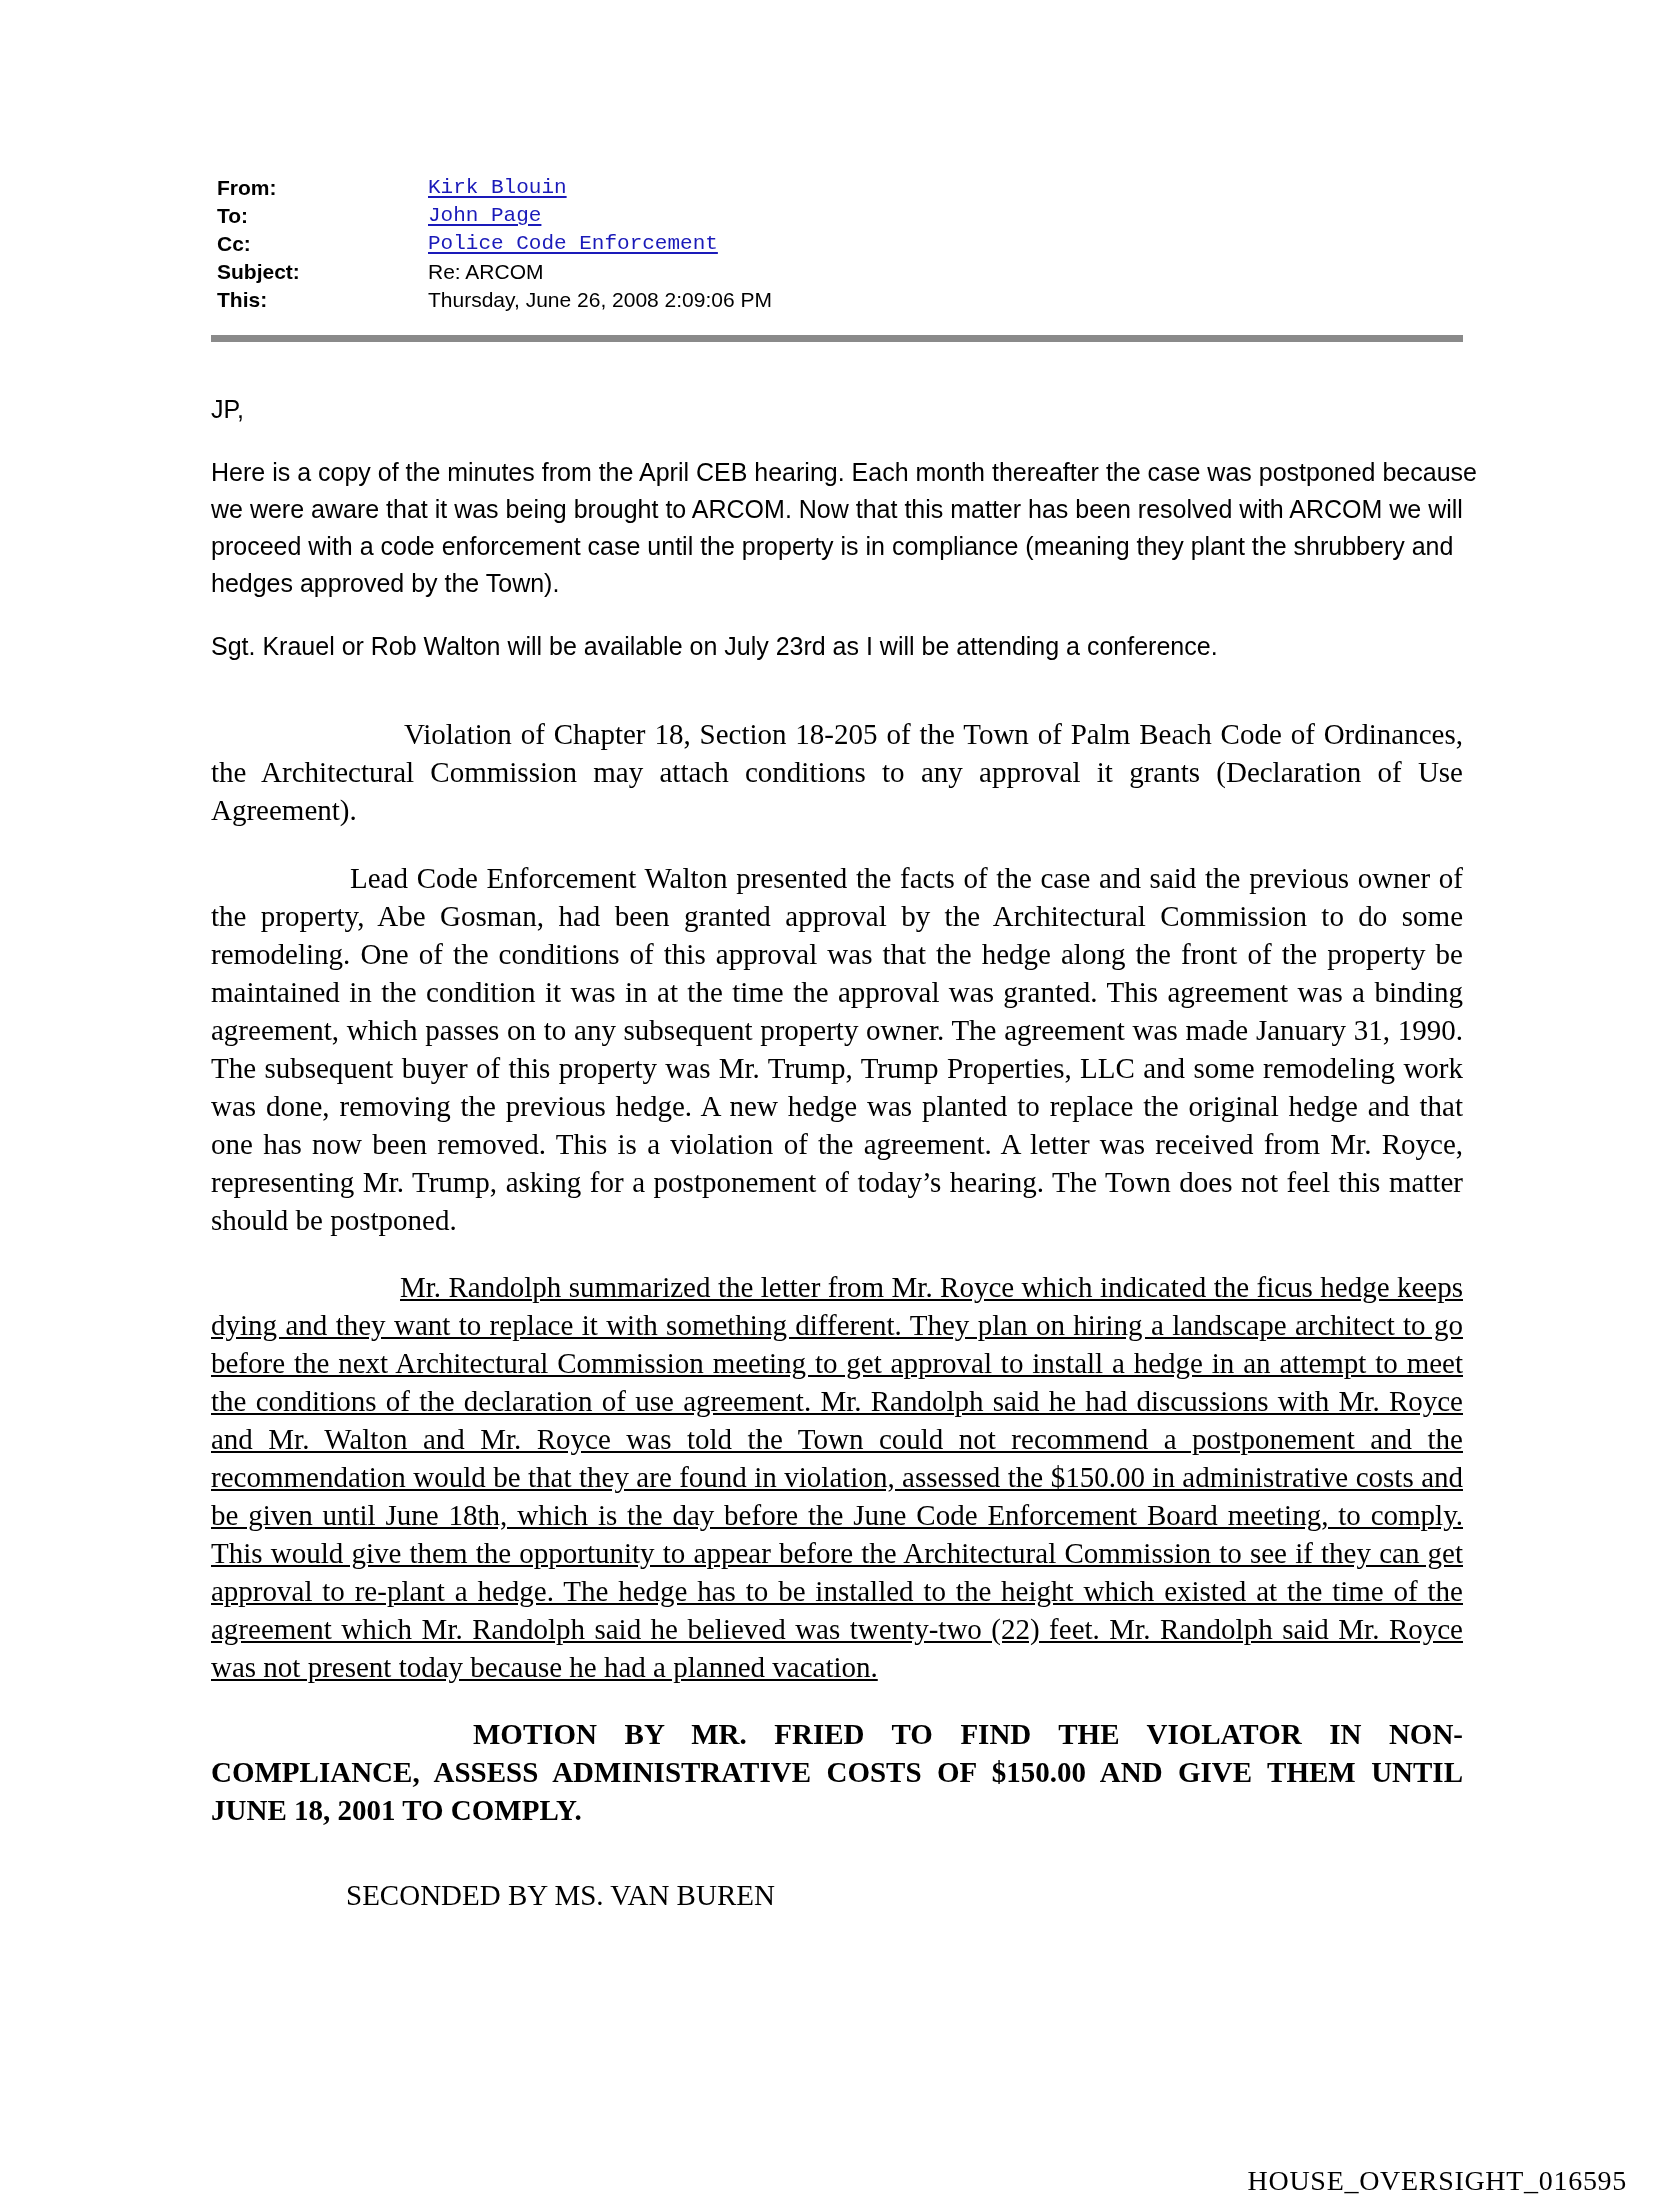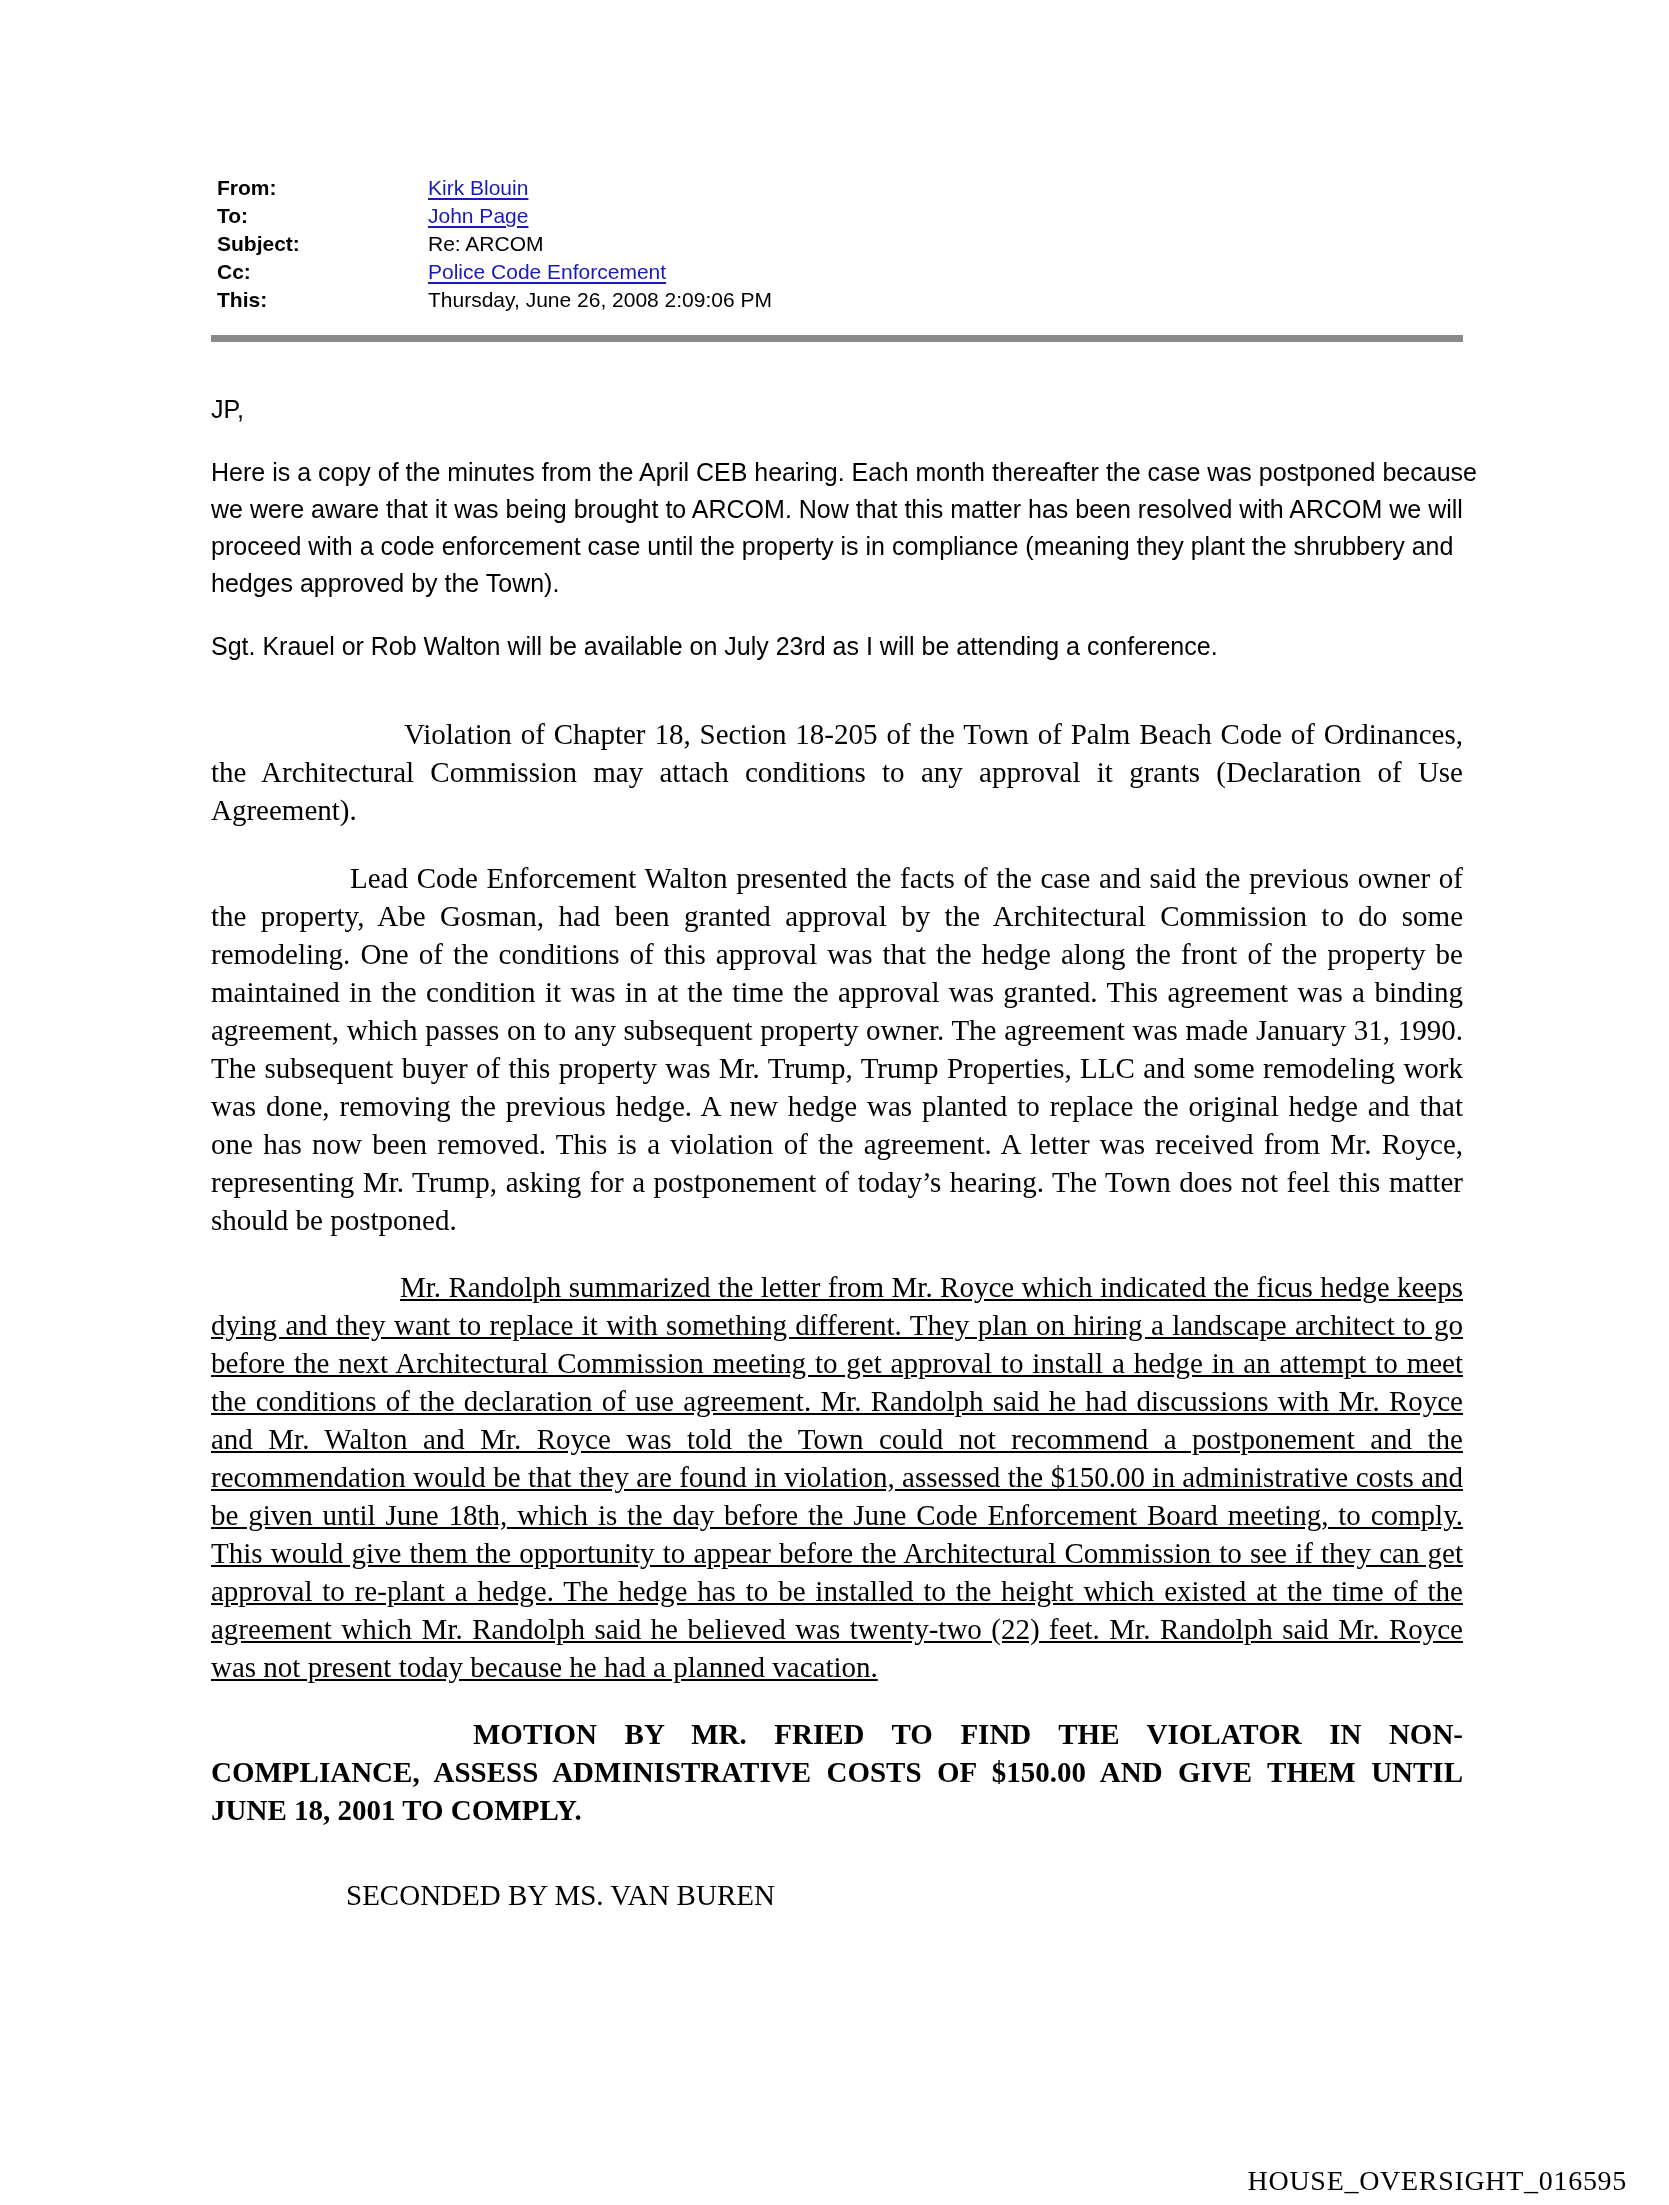--- a/index.html
+++ b/index.html
@@ -33,20 +33,21 @@
     font-weight:bold;
     flex:0 0 211px;
   }
   .header-value{white-space:nowrap;}
   .header-value.link{
     color:var(--link_blue);
     text-decoration:underline;
     text-decoration-thickness:2px;
     text-underline-offset:3.3px;
     cursor:pointer;
+    font-family:Liberation Mono, monospace;
   }
 
   .divider-rule{
     position:absolute;
     left:211px; top:335px;
     width:1252px; height:7.2px;
     background:var(--rule_gray);
     border:0;
   }
 
@@ -123,26 +124,26 @@
   <div class="email-header">
     <div class="header-row">
       <span class="header-label">From:</span>
       <span class="header-value link">Kirk Blouin</span>
     </div>
     <div class="header-row">
       <span class="header-label">To:</span>
       <span class="header-value link">John Page</span>
     </div>
     <div class="header-row">
+      <span class="header-label">Cc:</span>
+      <span class="header-value link">Police Code Enforcement</span>
+    </div>
+    <div class="header-row">
       <span class="header-label">Subject:</span>
       <span class="header-value">Re: ARCOM</span>
-    </div>
-    <div class="header-row">
-      <span class="header-label">Cc:</span>
-      <span class="header-value link">Police Code Enforcement</span>
     </div>
     <div class="header-row">
       <span class="header-label">This:</span>
       <span class="header-value">Thursday, June 26, 2008 2:09:06 PM</span>
     </div>
   </div>
 
   <div class="divider-rule"></div>
 
   <div class="intro">

